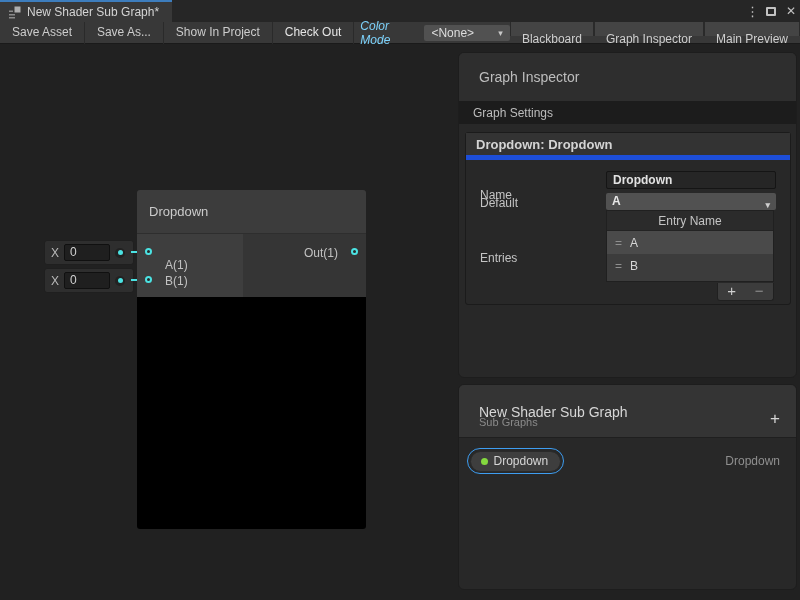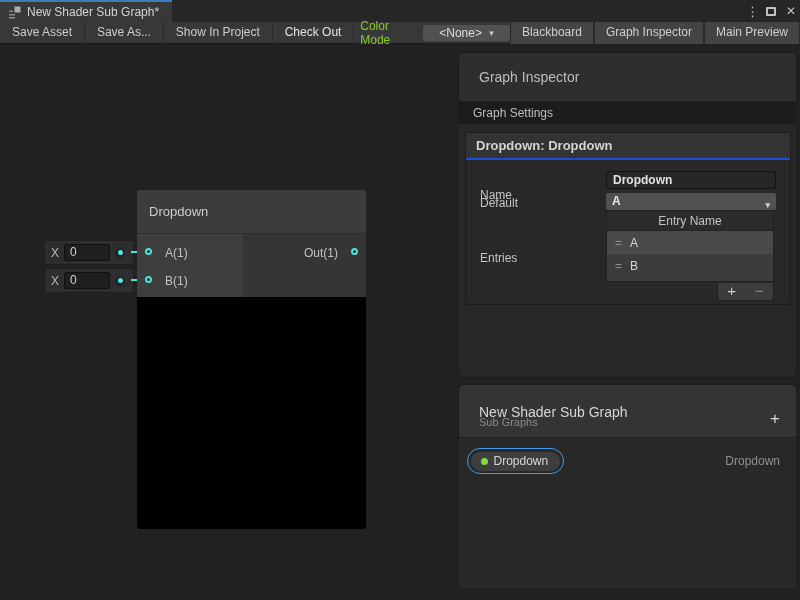--- a/index.html
+++ b/index.html
@@ -15,27 +15,27 @@
   .kebab { font-size:13px; width:10px; text-align:center; }
   .maxbox { display:inline-block; width:10px; height:9px; border:2px solid #c2c2c2; border-radius:1px; }
   .closex { font-size:12px; }
 
   
   .toolbar { position:absolute; left:0; top:22px; width:800px; height:22px; background:#383838;
              display:flex; align-items:center; border-bottom:1px solid #1a1a1a; }
   .tb-btn { padding:0 12px; height:22px; line-height:21px; color:#cccccc; font-size:12px; white-space:nowrap; }
   .tb-sep { width:1px; height:22px; background:#2a2a2a; }
   .tb-btn.disabled { color:#e5e5e5;text-align:right; }
-  .cm-label { padding:0 6px; color:#84cc16; }
+  .cm-label { padding:0 6px; color:#7dd3fc;font-style:italic; }
   .cm-dropdown { width:96px; height:16px; background:#515151; border-radius:2px; display:flex; align-items:center;
-                 padding:0 16px; color:#dddddd; margin-left:4px; }
+                 padding:0 7px; color:#dddddd; margin-left:4px; }
   .cm-dropdown .arrow { margin-left:auto; font-size:9px; color:#c8c8c8; }
   .tb-right { margin-left:auto; display:flex; height:22px; }
   .tb-toggle { background:#444444; border-left:1px solid #2a2a2a; border-right:1px solid #2a2a2a;
-               padding:0 11px; height:22px; line-height:21px; color:#cfcfcf; white-space:nowrap; }
+               padding:7px 11px; height:14px; line-height:21px; color:#cfcfcf; white-space:nowrap; }
 
   
   .node { position:absolute; left:137px; top:190px; width:229px; }
   .node-title { height:44px; background:#3c3c3c; border-radius:3px 3px 0 0; display:flex; align-items:center;
                 padding-left:12px; color:#cbcbcb; font-size:13px; border-bottom:1px solid #2e2e2e; }
   .node-body { position:relative; height:63px; background:#353535; }
   .node-left { position:absolute; left:0; top:0; width:106px; height:63px; background:#3e3e3e; }
   .port { position:absolute; width:7px; height:7px; border:2px solid #4be3e3; border-radius:50%; background:#2a2a2a; }
   .port-label { position:absolute; color:#c2c2c2; font-size:12px; }
   .node-preview { height:232px; background:#000000; border-radius:0 0 3px 3px; }
@@ -53,21 +53,21 @@
   .panel { position:absolute; left:458px; width:339px; background:#282828; border:1px solid #1d1d1d; border-radius:6px; overflow:hidden; }
   .inspector { top:52px; height:326px; }
   .insp-header { height:48px; background:#2e2e2e; display:flex; align-items:center; padding-left:20px;
                  color:#bdbdbd; font-size:14px; }
   .insp-tabs { height:23px; background:#1c1c1c; display:flex; }
   .insp-tab { padding:0 14px; display:flex; align-items:center; color:#bdbdbd; font-size:12px; }
   .insp-tab.active { background:#282828; border-top:2px solid #3d7dbd; color:#dadada; }
 
   .section { position:absolute; left:6px; top:79px; width:326px; height:173px; border:1px solid #1b1b1b; border-radius:3px; }
   .section-header { height:27px; background:#333333; display:flex; align-items:center; padding-left:10px;
-                    color:#d4d4d4; font-weight:bold; font-size:13px; border-bottom:2px solid #1d4ed8; }
+                    color:#d4d4d4; font-weight:bold; font-size:13px; border-bottom:5px solid #1d4ed8; }
   .fld-label { position:absolute; left:14px; color:#c4c4c4; font-size:12px; }
   .txt-field { position:absolute; left:140px; width:170px; height:18px; background:#262626; border:1px solid #151515;
                border-radius:2px; color:#e2e2e2; font-weight:bold; font-size:12px; padding-left:6px; line-height:16px; }
   .dd-field { position:absolute; left:140px; width:170px; height:17px; background:#515151; border-radius:2px;
               color:#e8e8e8; font-weight:bold; font-size:12px; padding-left:6px; line-height:17px; }
   .dd-field .arrow { position:absolute; right:6px; top:4px; font-size:9px; color:#cfcfcf; }
 
   .entry-list { position:absolute; left:140px; top:77px; width:168px; background:#3c3c3c; border:1px solid #202020; }
   .entry-head { height:20px; background:#2b2b2b; border-bottom:1px solid #232323; display:flex; align-items:center;
                 justify-content:center; color:#c4c4c4; font-size:12px; }
@@ -151,21 +151,21 @@
     </div>
 
     <div class="edge" style="left:131px;top:207px;width:17px;"></div>
     <div class="edge" style="left:131px;top:235px;width:17px;"></div>
 
     <div class="node" style="left:137px;top:146px;">
       <div class="node-title">Dropdown</div>
       <div class="node-body">
         <div class="node-left"></div>
         <span class="port" style="left:8px;top:14px;"></span>
-        <span class="port-label" style="left:28px;top:12px;text-align:right;">A(1)</span>
+        <span class="port-label" style="left:28px;top:24px;text-align:right;">A(1)</span>
         <span class="port" style="left:8px;top:42px;"></span>
         <span class="port-label" style="left:28px;top:40px;">B(1)</span>
         <span class="port-label" style="right:28px;top:12px;">Out(1)</span>
         <span class="port" style="right:8px;top:14px;"></span>
       </div>
       <div class="node-preview"></div>
     </div>
   </div>
 
   <div class="panel inspector">

